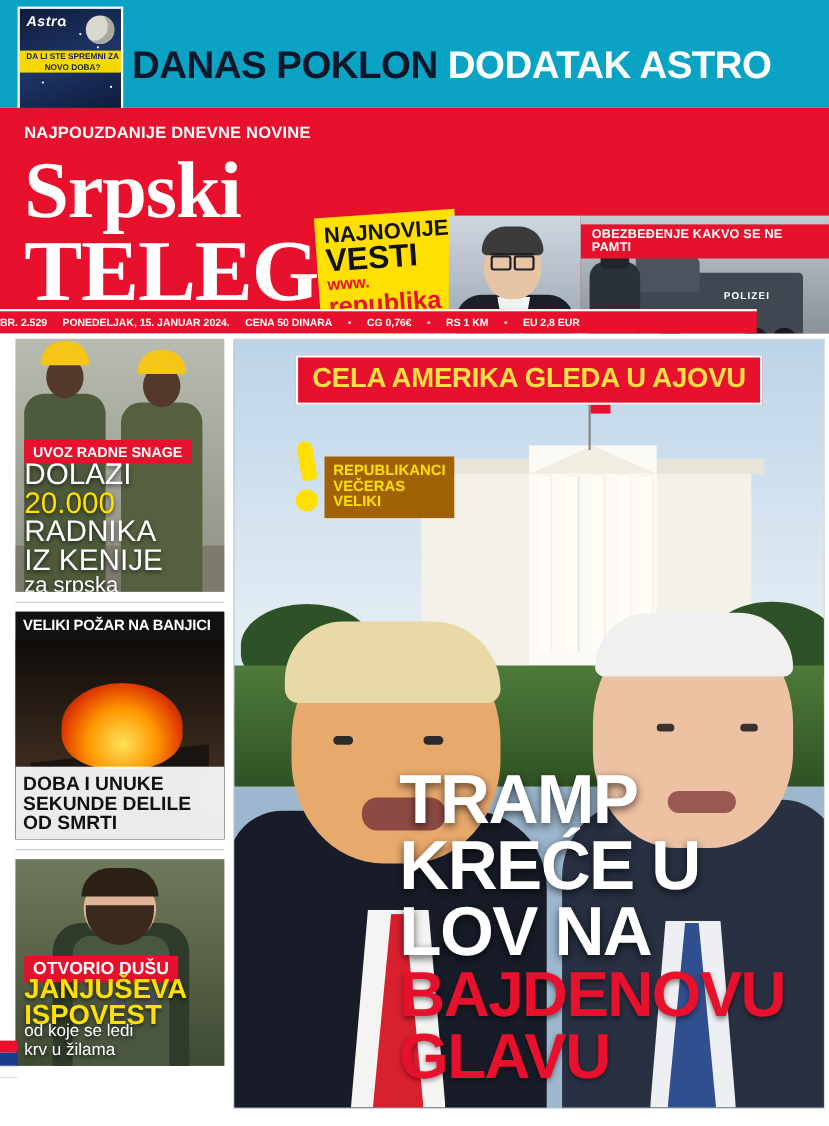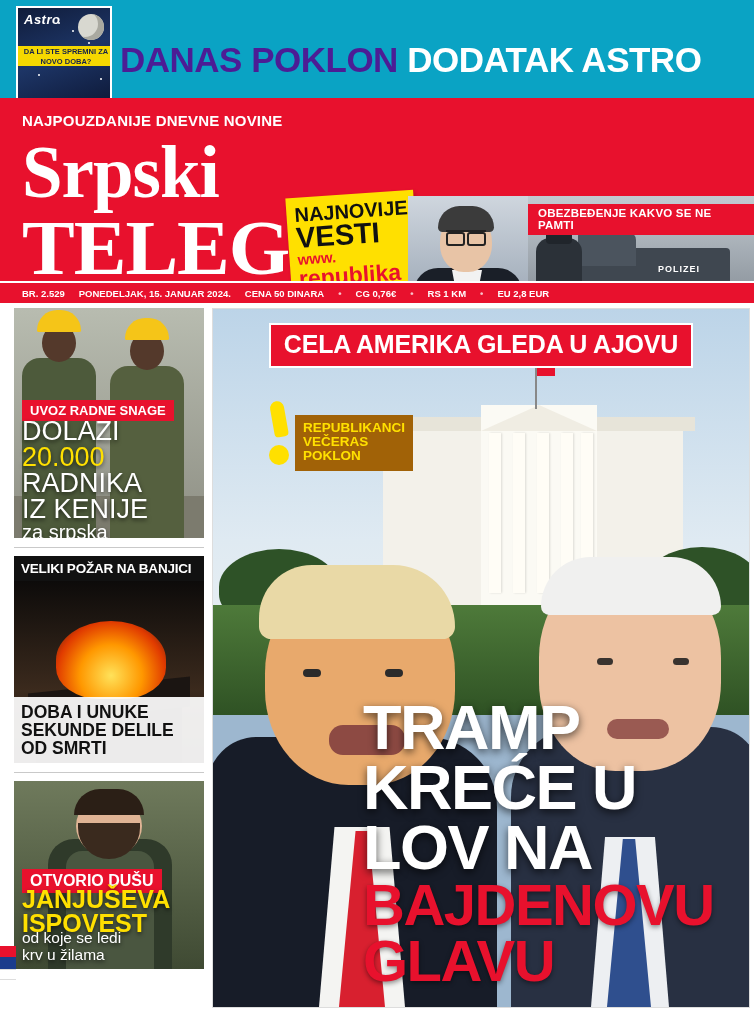--- a/index.html
+++ b/index.html
@@ -14,21 +14,21 @@
   
   .promo-bar {
     position:absolute; left:0; top:0; width:754px; height:98px;
     background:#0aa3c4;
   }
   .promo-text {
     position:absolute; left:120px; top:40px; width:620px;
     font-weight:bold; font-size:35px; letter-spacing:-0.5px;
     color:#ffffff; white-space:nowrap;
   }
-  .promo-text .yellow { color:#4c1d95; }
+  .promo-text .yellow { color:#0f172a; }
 
   
   .astro-cover {
     position:absolute; left:16px; top:6px; width:96px; height:112px;
     background:linear-gradient(160deg,#101c3a 0%,#1d3566 45%,#0b1430 100%);
     border:2px solid #ffffff; overflow:hidden;
   }
   .astro-cover .astro-logo {
     position:absolute; left:6px; top:4px; font-size:13px; font-style:italic;
     font-weight:bold; color:#ffffff; letter-spacing:0.5px;
@@ -63,24 +63,24 @@
     position:absolute; left:22px; top:40px;
     font-family:"Liberation Serif", serif; font-weight:bold; font-size:73px;
     color:#ffffff; line-height:.95; letter-spacing:-1px;
   }
   .logo-telegraf {
     position:absolute; left:22px; top:112px;
     font-family:"Liberation Serif", serif; font-weight:bold; font-size:79px;
     color:#ffffff; line-height:.95; letter-spacing:-1px;
   }
   .masthead-footer {
-    position:absolute; left:0; bottom:0; width:754px; height:22px;
+    position:absolute; left:0; bottom:0; width:688px; height:22px;
     background:#e8112d; border-top:2px solid #ffffff;
     color:#ffffff; font-size:9.5px; font-weight:bold;
-    display:flex; align-items:center; gap:14px; padding-left:22px;
+    display:flex; align-items:center; gap:14px; 
   }
   .masthead-footer .sep { opacity:.75; }
 
   
   .sticker {
     position:absolute; left:289px; top:96px; width:128px; height:110px;
     background:#ffe000; transform:rotate(-4deg); padding:8px 6px 0 8px;
     box-shadow:2px 3px 4px rgba(0,0,0,.25);
   }
   .sticker .l1 { font-size:20px; font-weight:bold; color:#111; line-height:19px; }
@@ -323,21 +323,21 @@
   .wh-trees {
     position:absolute; left:0; top:236px; width:538px; height:80px;
   }
   .wh-trees span {
     position:absolute; bottom:0; border-radius:50% 50% 40% 40%;
     background:#2e5227;
   }
 
   .main-kicker {
     position:absolute; left:56px; top:14px; width:424px;
-    background:#e8112d; color:#ffffff; font-size:25px; font-weight:bold;
+    background:#e8112d; color:#fde047; font-size:25px; font-weight:bold;
     text-align:center; padding:5px 6px 7px; letter-spacing:-.2px;
     border:2px solid #ffffff;
   }
   .vote-badge {
     position:absolute; left:56px; top:92px; width:124px; height:84px;
   }
   .vote-badge .bubble {
     position:absolute; left:26px; top:14px; width:118px; height:56px;
     background:#a16207; color:#ffe000; font-size:13.5px; font-weight:bold;
     line-height:14px; padding:6px 6px 0 8px;
@@ -601,21 +601,21 @@
     <div class="main-kicker">CELA AMERIKA GLEDA U AJOVU</div>
 
     <div class="vote-badge">
       <div class="excl">
         <div class="bar"></div>
           <div class="dot"></div>
       </div>
       <div class="bubble">
         <span>REPUBLIKANCI</span><br>
         <span>VEČERAS</span><br>
-        <span>POKLON</span>
+        <span>VELIKI</span>
       </div>
     </div>
 
     <div class="trump">
       <div class="suit2"></div>
       <div class="shirt2"></div>
       <div class="tie2"></div>
       <div class="head2"></div>
       <div class="hair3"></div>
       <div class="eye" style="left:96px"></div>

